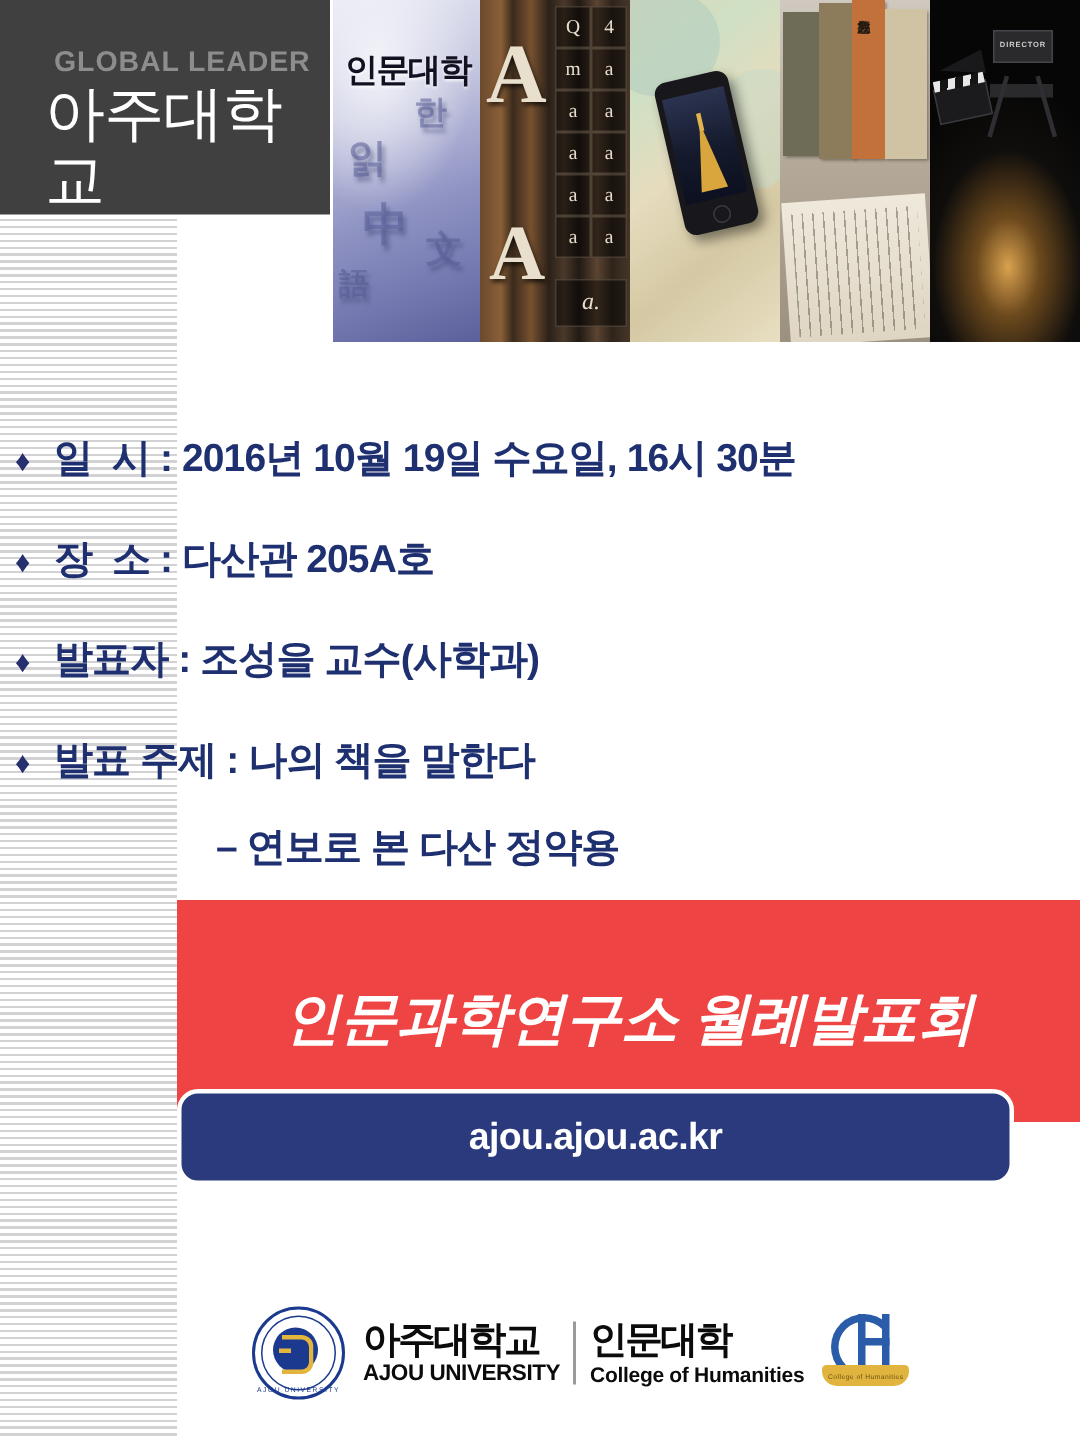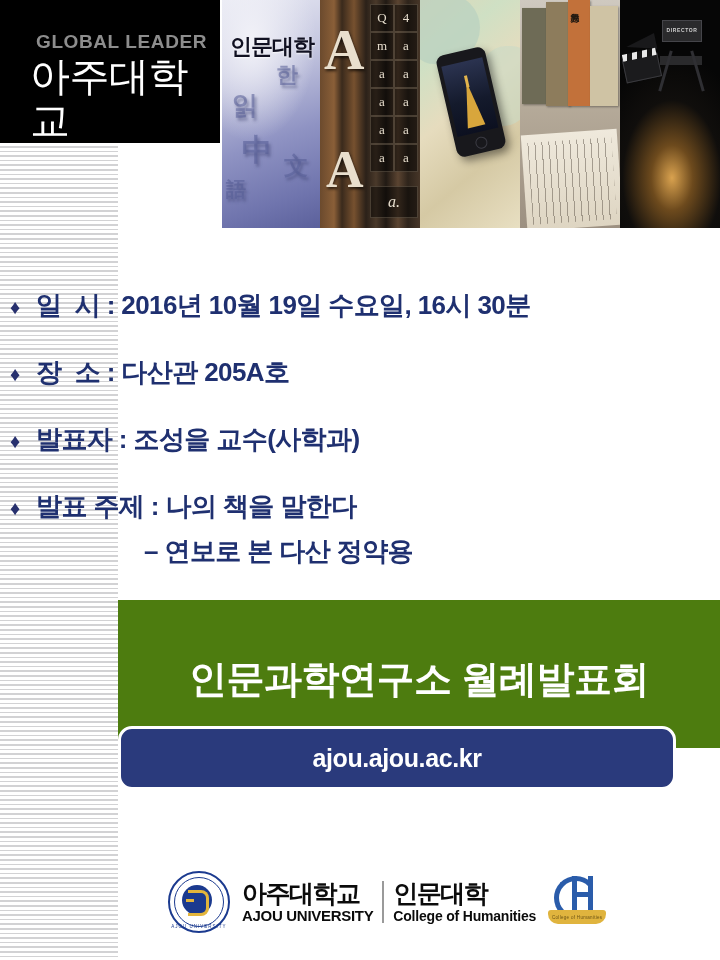--- a/index.html
+++ b/index.html
@@ -32,21 +32,21 @@
     z-index: 1;
   }
 
   
   .dark-banner {
     position: absolute;
     left: 0;
     top: 0;
     width: 220px;
     height: 143px;
-    background: #000000;
+    background: #404040;
     z-index: 4;
   }
   .dark-banner .gl {
     position: absolute;
     left: 36px;
     top: 31px;
     color: #8d8d8d;
     font-size: 19px;
     font-weight: bold;
     letter-spacing: 0.6px;
@@ -309,35 +309,36 @@
     width: 26px;
     margin-left: 10px;
     color: #27306e;
     font-size: 20px;
     flex: 0 0 auto;
   }
   .info-line .txt { flex: 1 1 auto; }
   .info-line .sub {
     display: block;
     padding-left: 108px;
-    margin-top: 10px;
+    margin-top: 23px;
   }
 
   
   .blue-banner {
     position: absolute;
     left: 118px;
     top: 600px;
     width: 602px;
     height: 148px;
-    background: #4d7c0f;
+    background: #ef4444;
     z-index: 2;
     display: flex;
     align-items: center;
     justify-content: center;
+    font-style: italic;
   }
   .blue-banner .title {
     color: #ffffff;
     font-size: 38px;
     font-weight: bold;
     letter-spacing: -0.5px;
     margin-top: 10px;
   }
 
   

